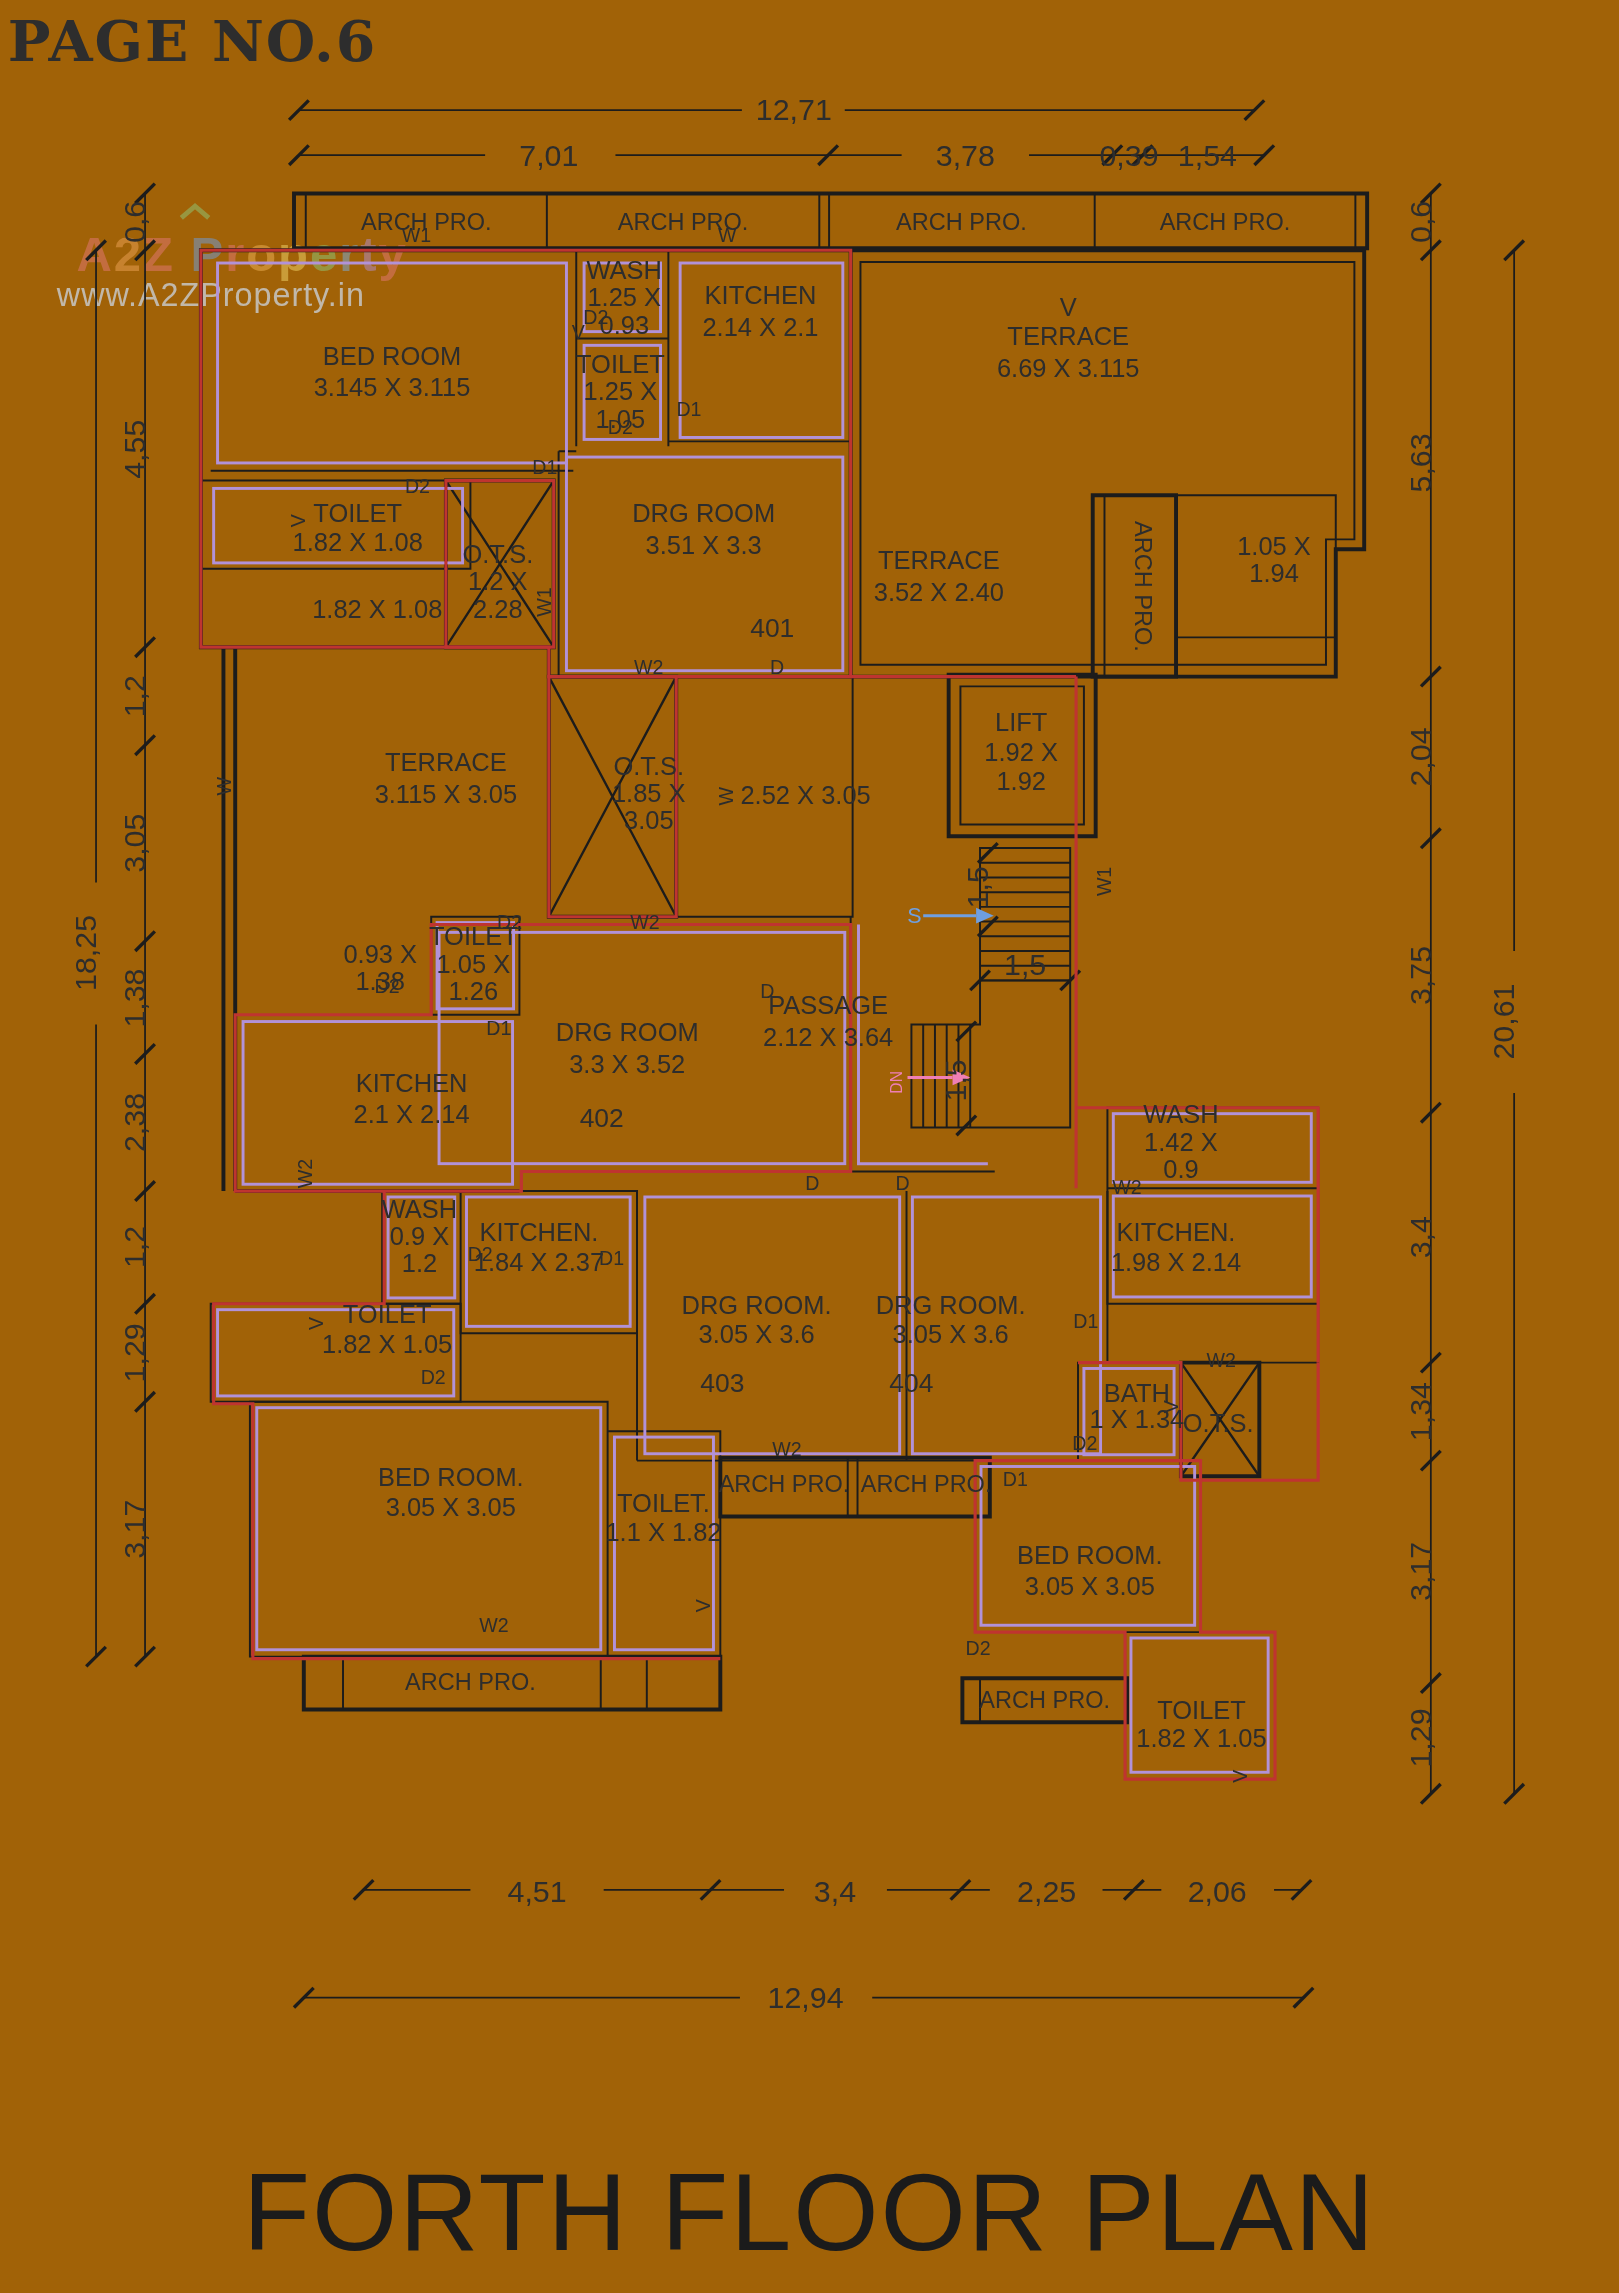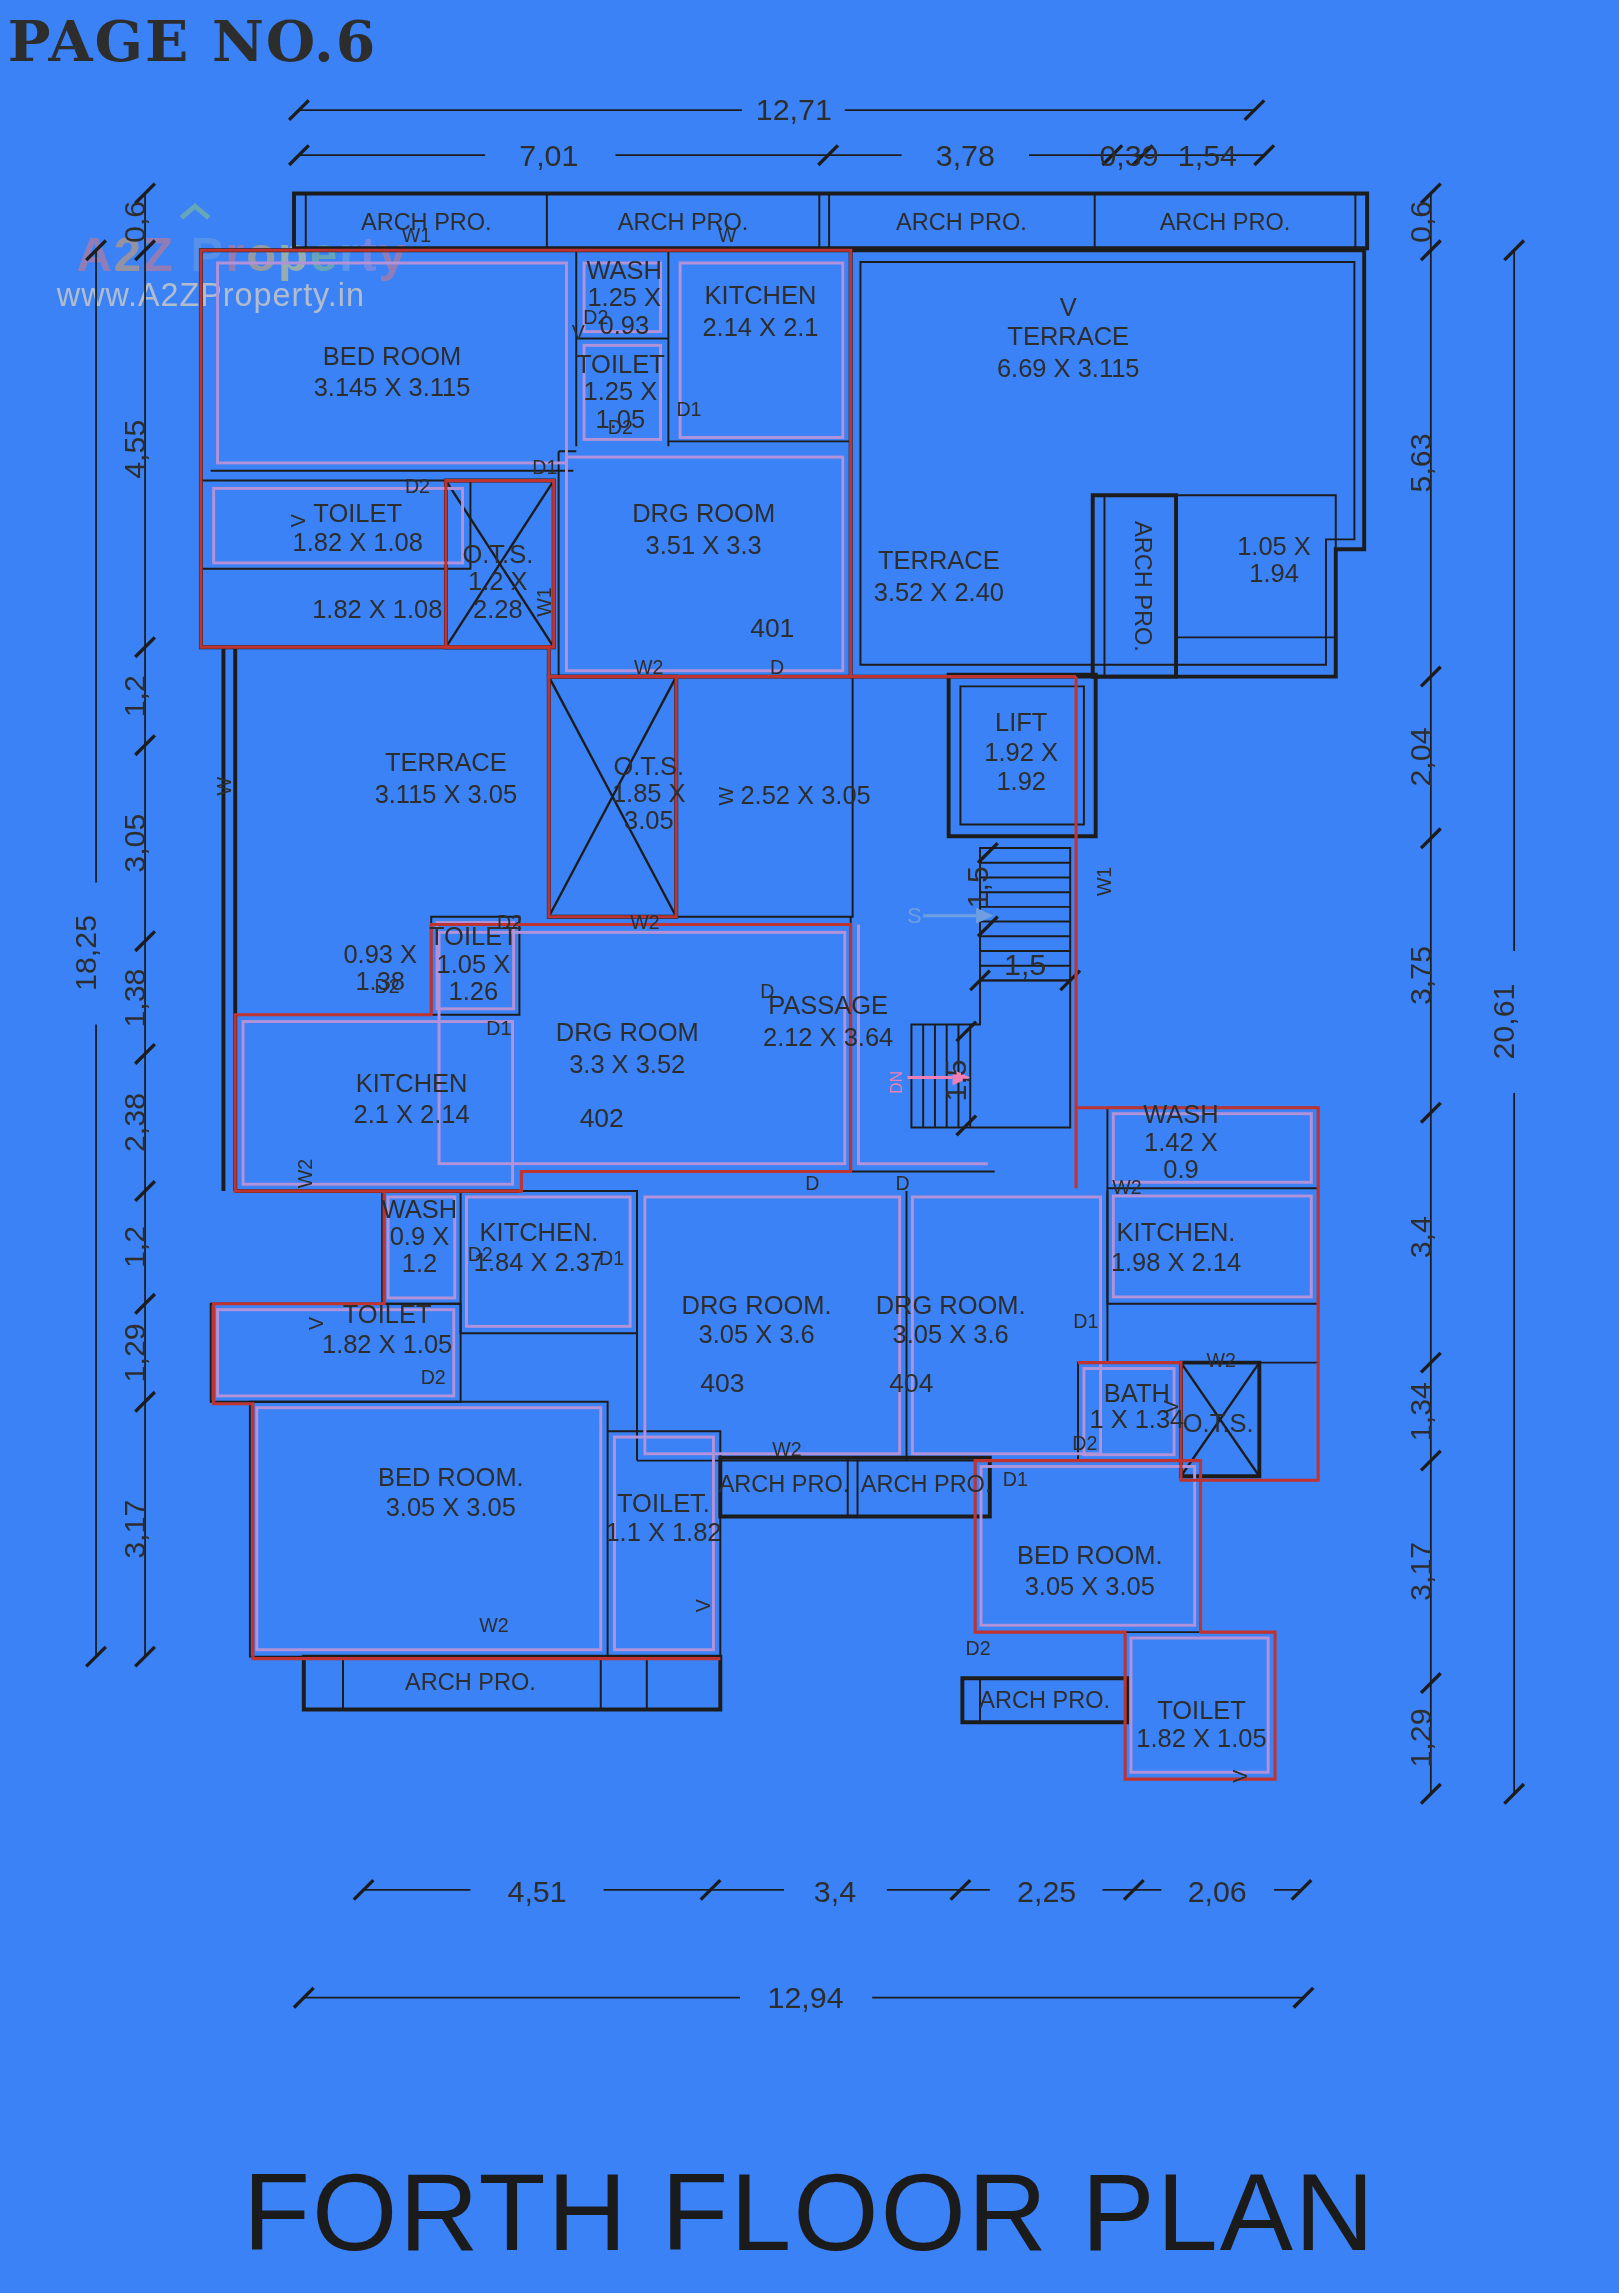--- a/index.html
+++ b/index.html
@@ -1,16 +1,16 @@
 <!DOCTYPE html>
 <html><head>
 <meta charset="utf-8">
 <style>
   html,body{margin:0;padding:0;background:#ffffff;}
-  .stage{position:relative;width:1619px;height:2294px;background:#3b82f6;overflow:hidden;
+  .stage{position:relative;width:1619px;height:2294px;background:#a16207;overflow:hidden;
          font-family:"Liberation Sans", sans-serif;}
   svg{display:block;}
   .wall{stroke:#1c1c1c;stroke-width:4;fill:none;}
   .wallthin{stroke:#1c1c1c;stroke-width:2;fill:none;}
   .red{stroke:#bf3430;stroke-width:3.2;fill:none;}
   .fin{stroke:#b292d8;stroke-width:3;fill:none;}
   .dimline{stroke:#1c1c1c;stroke-width:1.8;fill:none;}
   .tick{stroke:#1c1c1c;stroke-width:3.4;}
   .cross{stroke:#1c1c1c;stroke-width:2.4;fill:none;}
   text{fill:#2d2d2d;}

